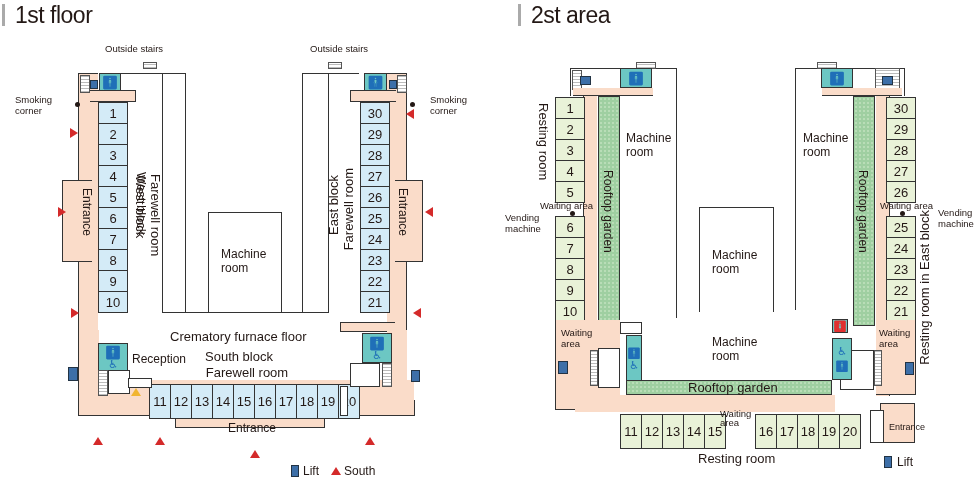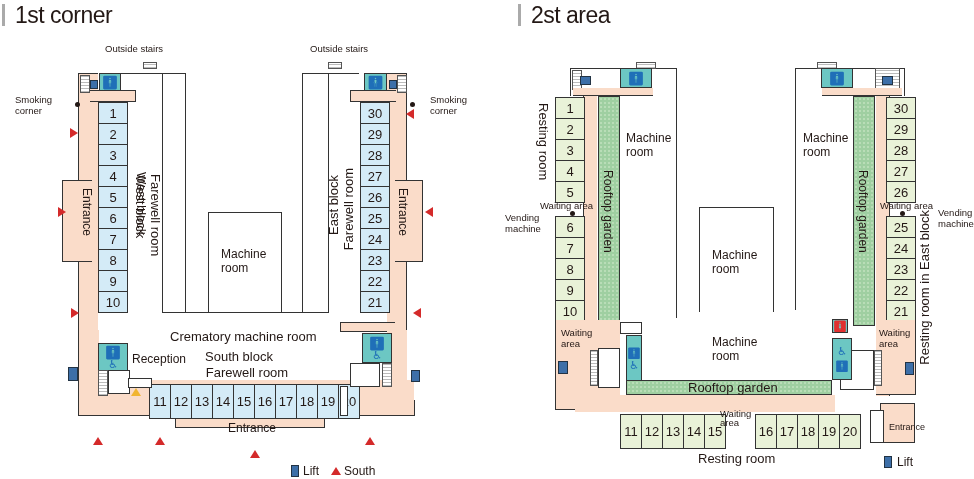--- a/index.html
+++ b/index.html
@@ -24,21 +24,21 @@
   .exit-u{border-left:5px solid transparent;border-right:5px solid transparent;border-bottom:8px solid #d42a2a;}
   .exit-y{border-left:5px solid transparent;border-right:5px solid transparent;border-bottom:8px solid #f1b530;}
   .man{color:#1f6fb8;font-size:13px;font-weight:bold;}
   .wom{color:#e03030;font-size:13px;font-weight:bold;}
   .wh{color:#1f6fb8;font-size:11px;}
   .dot{width:5px;height:5px;border-radius:50%;background:#231815;}
 </style>
 </head>
 <body>
 
-<div class="abs title" style="left:2px;top:4px;">1st corner</div>
+<div class="abs title" style="left:2px;top:4px;">1st floor</div>
 
 <div>
 
   <div class="abs sm" style="left:105px;top:43px;">Outside stairs</div>
   <div class="abs sm" style="left:310px;top:43px;">Outside stairs</div>
   <div class="abs stairs" style="left:143px;top:62px;width:14px;height:7px;"></div>
   <div class="abs stairs" style="left:328px;top:62px;width:14px;height:7px;"></div>
 
   <div class="abs" style="left:120px;top:73px;width:66px;border-top:1.3px solid #333;"></div>
   <div class="abs" style="left:302px;top:73px;width:57px;border-top:1.3px solid #333;"></div>
@@ -141,21 +141,21 @@
   <div class="abs wc" style="left:362px;top:333px;width:30px;height:30px;flex-direction:column;gap:0;">
     <span class="man" style="line-height:13px;">🚹︎</span>
     <span class="wh" style="line-height:10px;">♿︎</span>
   </div>
   <div class="abs wall" style="left:350px;top:363px;width:30px;height:24px;"></div>
   <div class="abs stairs" style="left:382px;top:363px;width:10px;height:24px;"></div>
 
   <div class="abs lift" style="left:68px;top:367px;width:10px;height:14px;"></div>
   <div class="abs lift" style="left:411px;top:370px;width:9px;height:12px;"></div>
 
-  <div class="abs lbl" style="left:170px;top:330px;font-size:13px;">Crematory machine room</div>
+  <div class="abs lbl" style="left:170px;top:330px;font-size:13px;">Crematory furnace floor</div>
   <div class="abs lbl" style="left:205px;top:350px;font-size:13px;width:84px;">South block</div>
   <div class="abs lbl" style="left:205px;top:366px;font-size:13px;text-align:center;width:84px;">Farewell room</div>
 
   <div class="abs lbl v" style="left:134px;top:172px;font-size:13px;">West block</div>
   <div class="abs lbl v" style="left:148px;top:174px;font-size:13px;">Farewell room</div>
 
   <div class="abs sm" style="left:15px;top:94px;width:48px;white-space:normal;">Smoking corner</div>
   <div class="abs dot" style="left:75px;top:102px;"></div>
   <div class="abs sm" style="left:430px;top:94px;width:48px;white-space:normal;">Smoking corner</div>
   <div class="abs dot" style="left:410px;top:102px;"></div>

